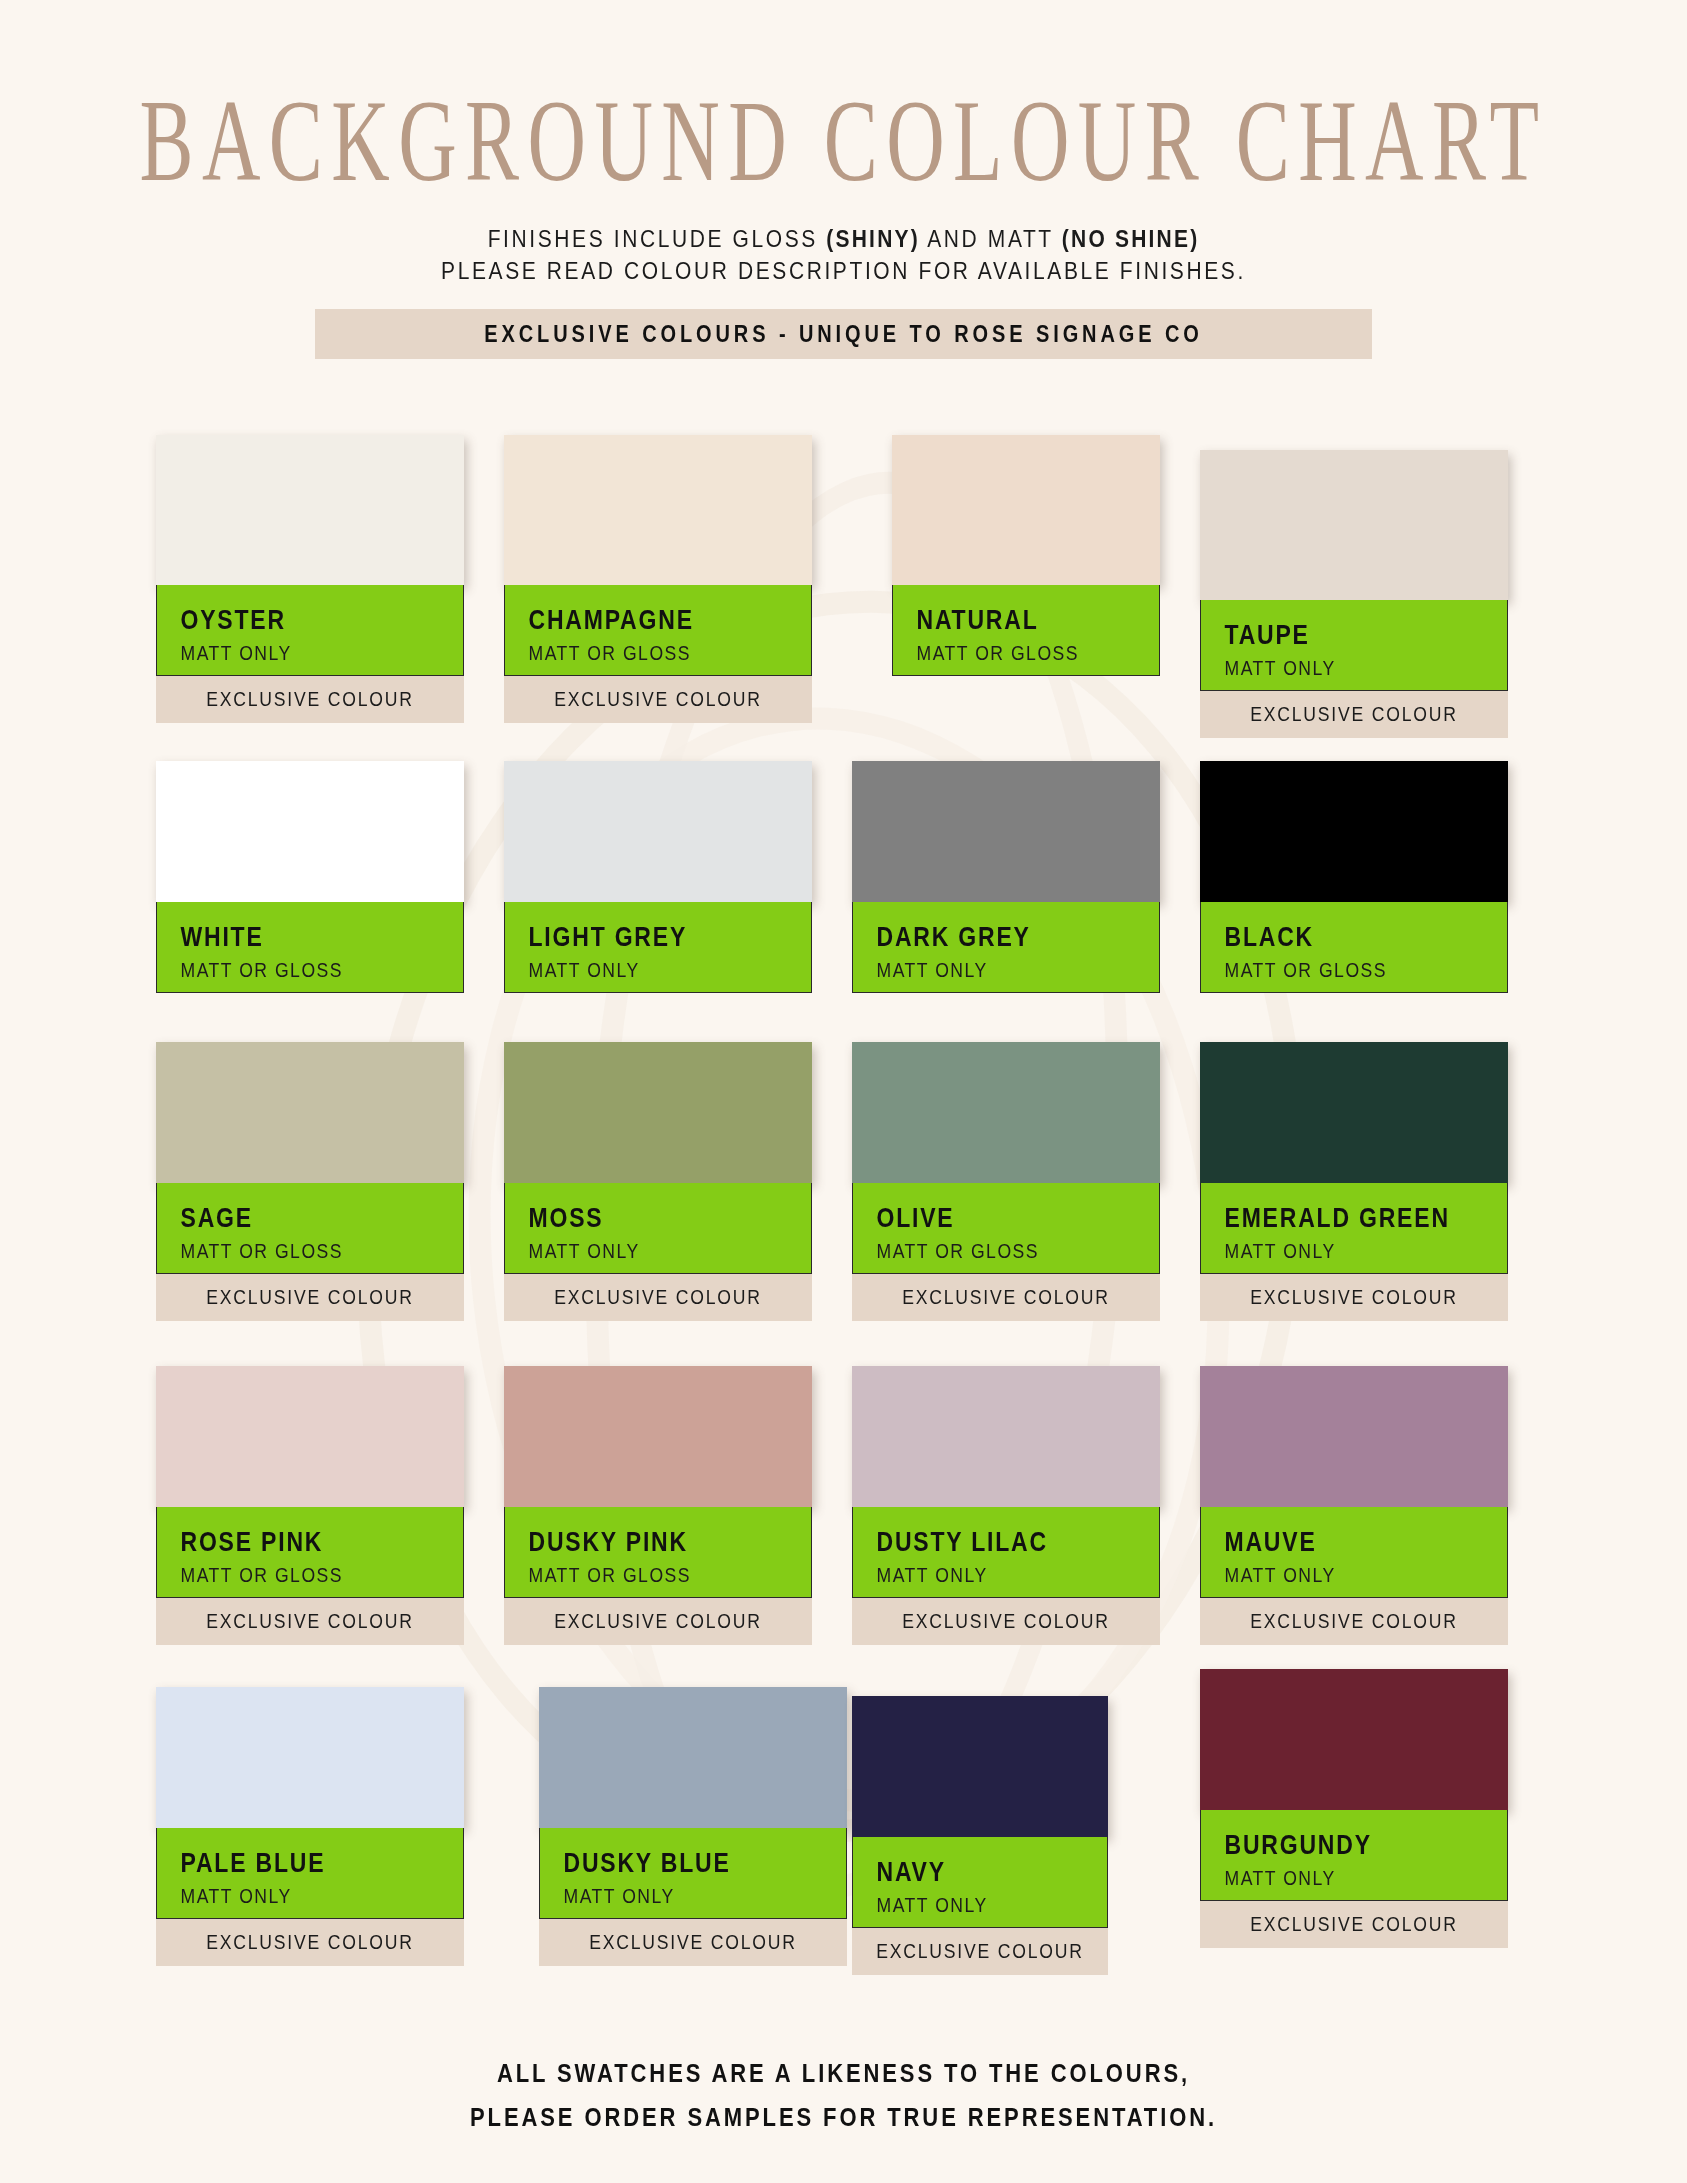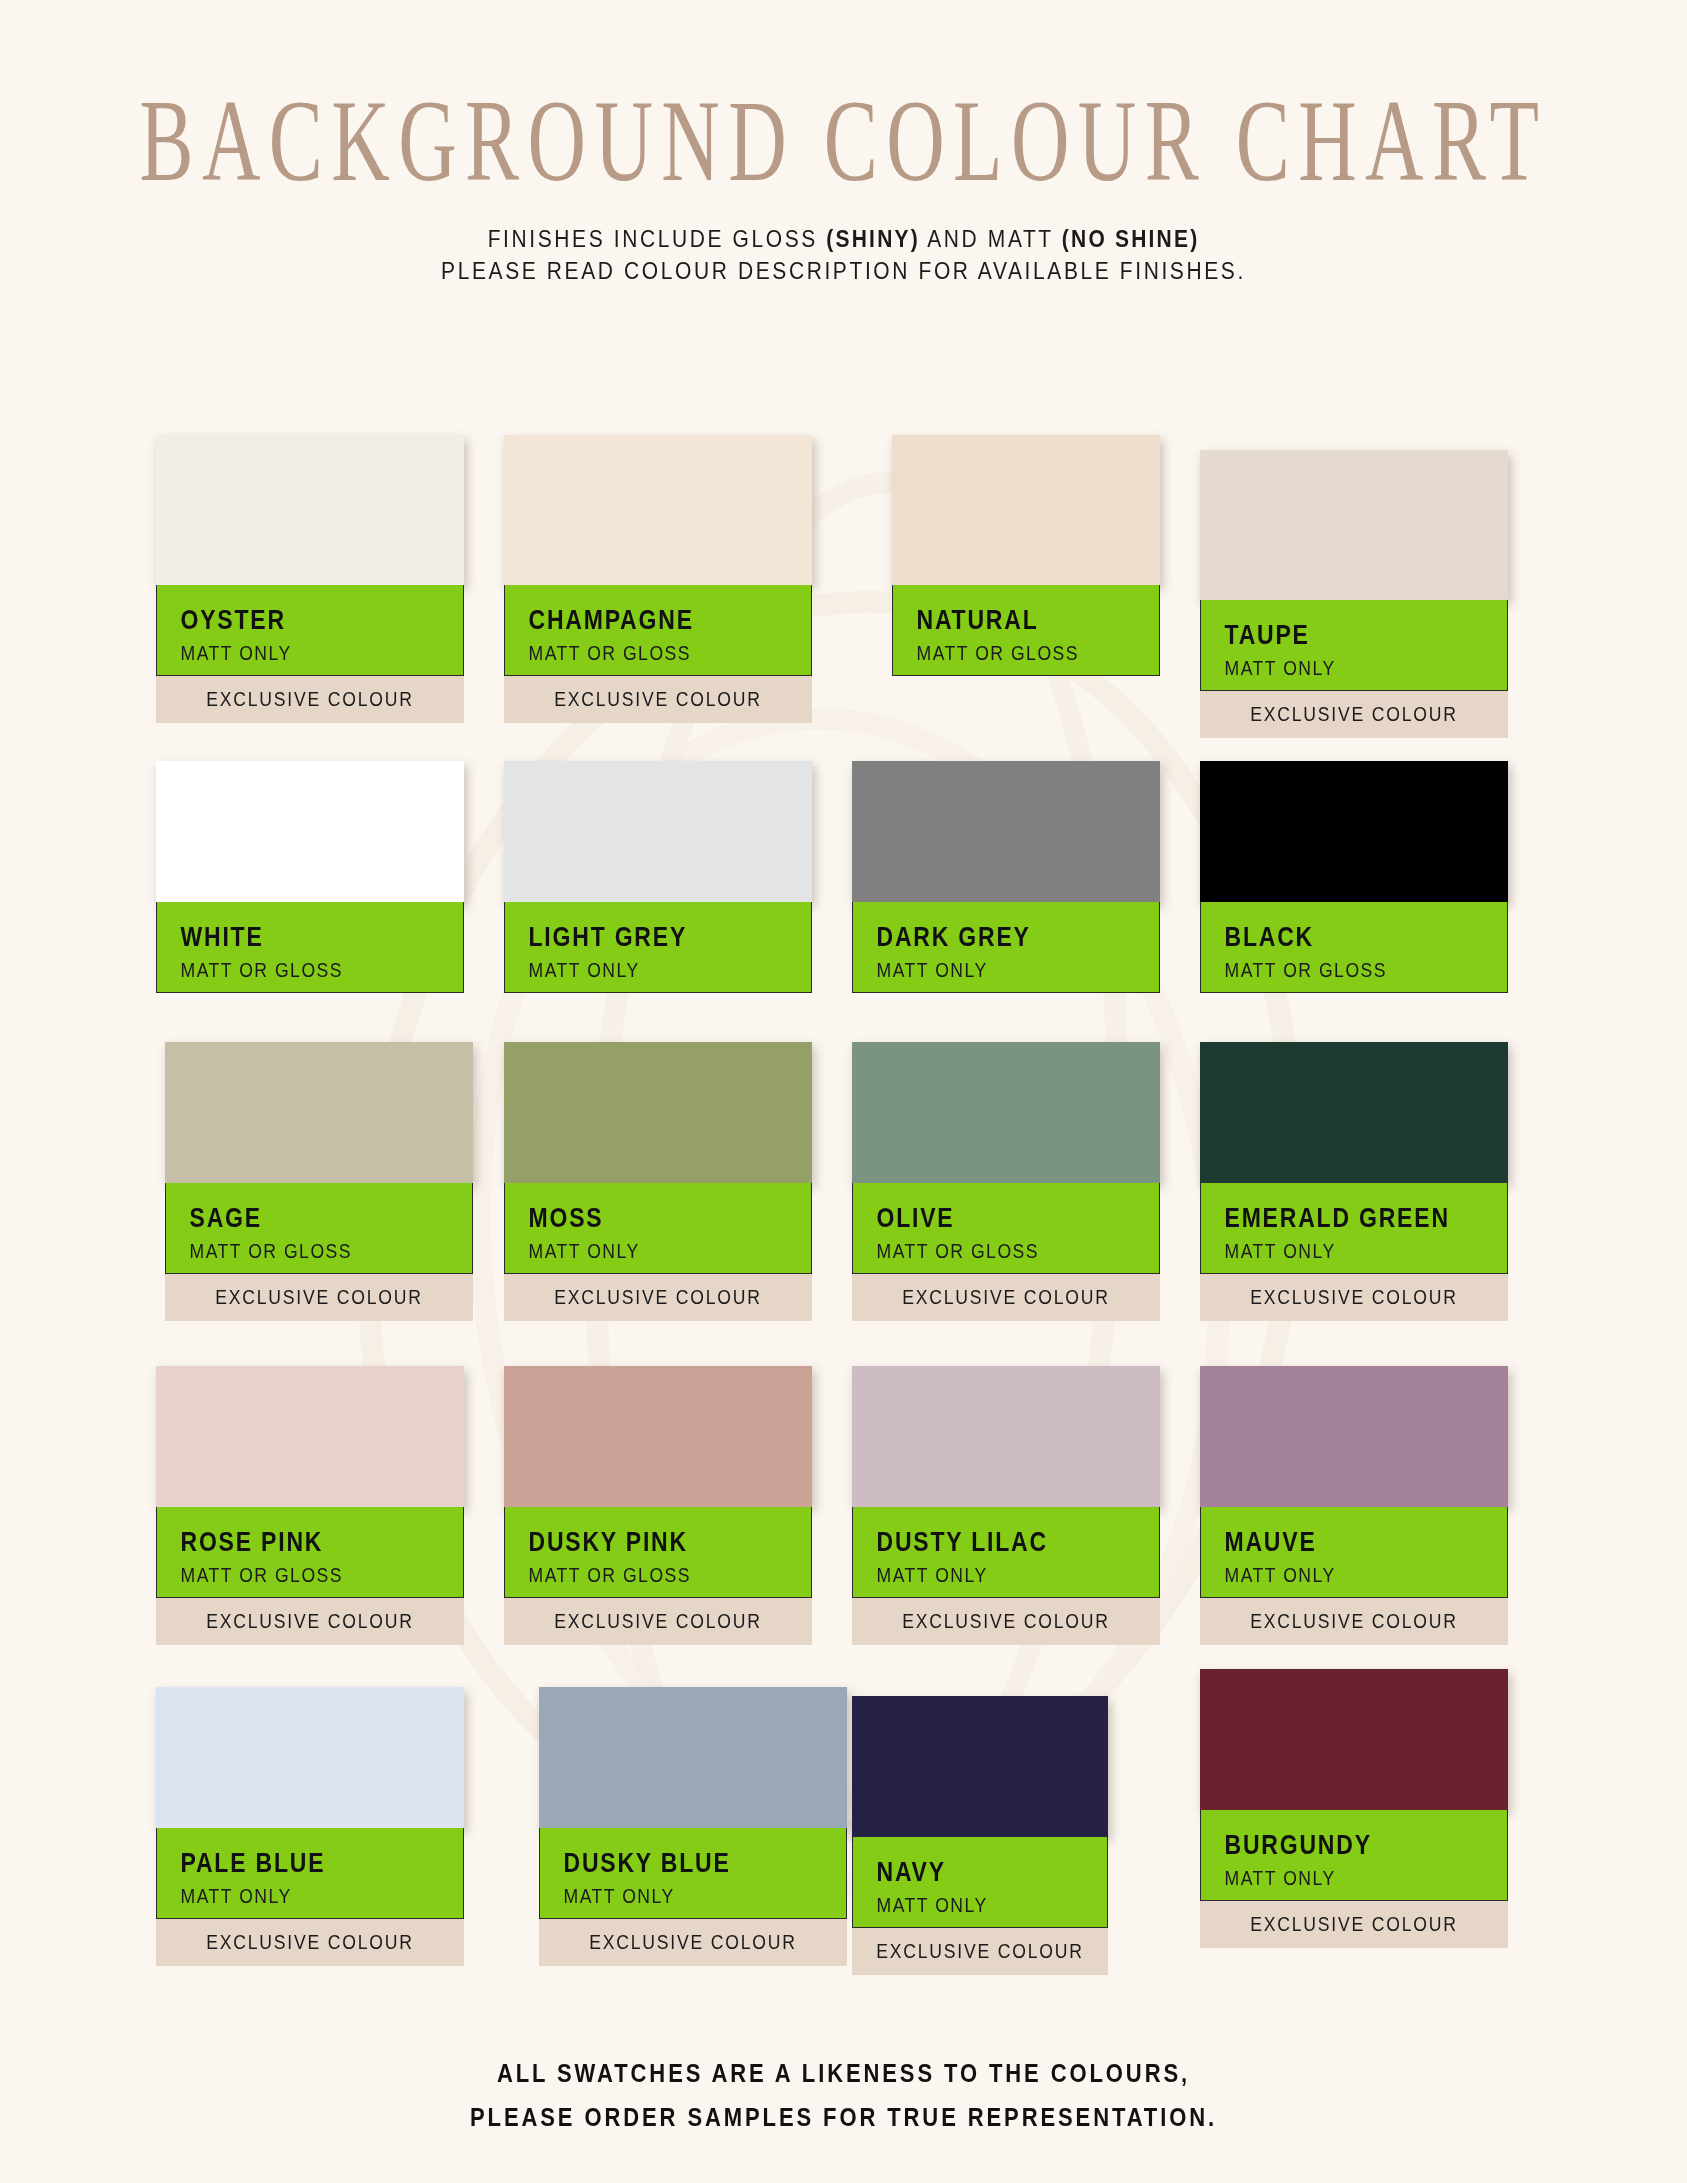--- a/index.html
+++ b/index.html
@@ -166,20 +166,23 @@
   <div class="wm wm-c"></div>
 
   <div class="title">BACKGROUND COLOUR CHART</div>
 
   <div class="sub1">
     <span>FINISHES INCLUDE GLOSS </span><b>(SHINY)</b><span> AND MATT </span><b>(NO SHINE)</b>
   </div>
 
   <div class="sub2">PLEASE READ COLOUR DESCRIPTION FOR AVAILABLE FINISHES.</div>
 
+  <div class="banner">
+    <span>EXCLUSIVE COLOURS - UNIQUE TO ROSE SIGNAGE CO</span>
+  </div>
 
   <div id="grid">
       <div class="card" style="left: 156px; top: 435px; width: 308px;">
         <div class="chip tall" style="background: rgb(242, 238, 231);"></div>
         <div class="info">
           <span class="cname">OYSTER</span>
           <span class="cfin">MATT ONLY</span>
         </div>
         <div class="excl">
           <span>EXCLUSIVE COLOUR</span>
@@ -233,21 +236,21 @@
           <span class="cfin">MATT ONLY</span>
         </div>
       </div>
       <div class="card" style="left: 1200px; top: 761px; width: 308px;">
         <div class="chip" style="background: rgb(0, 0, 0);"></div>
         <div class="info">
           <span class="cname">BLACK</span>
           <span class="cfin">MATT OR GLOSS</span>
         </div>
       </div>
-      <div class="card" style="left: 156px; top: 1042px; width: 308px; margin-left: 9px;">
+      <div class="card" style="left: 156px; top: 1042px; width: 308px;">
         <div class="chip" style="background: rgb(197, 192, 165);"></div>
         <div class="info">
           <span class="cname">SAGE</span>
           <span class="cfin">MATT OR GLOSS</span>
         </div>
         <div class="excl">
           <span>EXCLUSIVE COLOUR</span>
         </div>
       </div>
       <div class="card" style="left: 504px; top: 1042px; width: 308px;">

